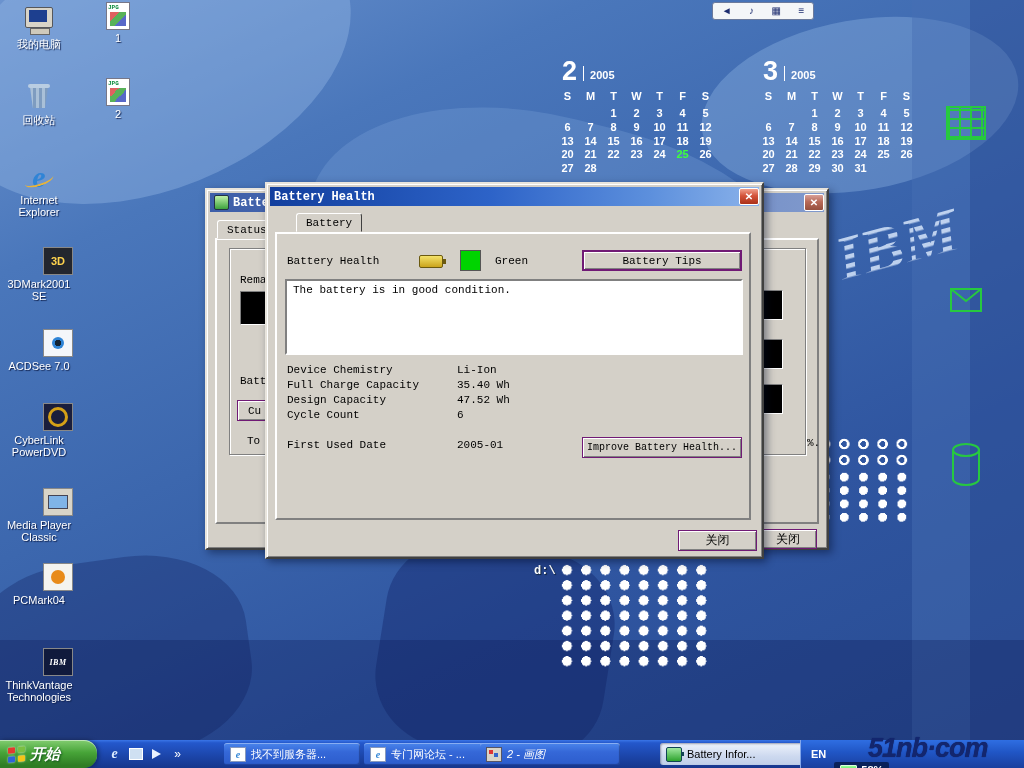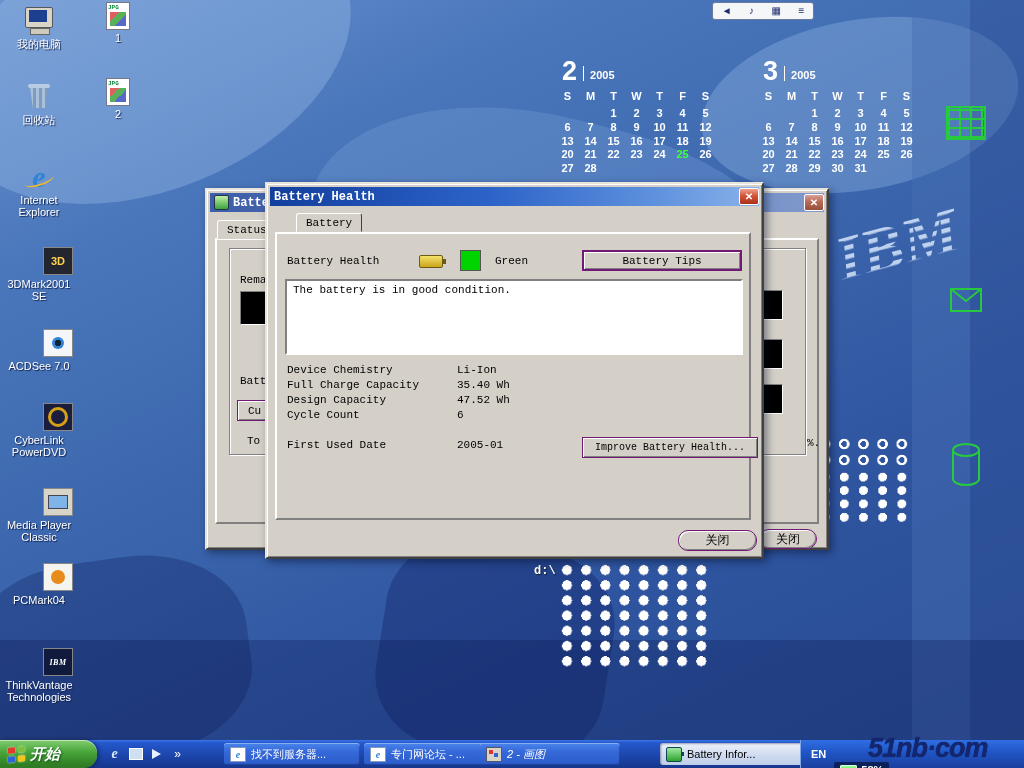--- a/index.html
+++ b/index.html
@@ -83,21 +83,21 @@
   .xbtn-hot{background:linear-gradient(#f0a08c,#d4543a 45%,#aa3018);right:3px;}
   .xbtn-dim{background:linear-gradient(#d8a098,#b86a58 45%,#96503e);right:3px;}
   .tab{position:absolute;background:#d4d0c8;border:1px solid;border-color:#fff #404040 #d4d0c8 #fff;
     border-radius:3px 3px 0 0;padding:3px 9px 2px 9px;font:11px "Liberation Mono",monospace;z-index:3;}
   .panel3{position:absolute;border:2px solid;border-color:#fff #808080 #808080 #fff;}
   .sunkenbox{border:2px solid;border-color:#808080 #fff #fff #808080;background:#fff;}
   .blackbox{position:absolute;background:#000;border:1px solid;border-color:#808080 #fff #fff #808080;}
   .btn3{position:absolute;background:#d4d0c8;border:1px solid #701a75;
     box-shadow:inset 1px 1px 0 #fff,inset -1px -1px 0 #808080;
     font:11px "Liberation Mono",monospace;color:#000;display:flex;align-items:center;justify-content:center;cursor:pointer;box-sizing:border-box;}
-  .btn-cn{font:12px "Liberation Sans",sans-serif;border-radius:10px;}
+  .btn-cn{font:12px "Liberation Sans",sans-serif;}
   .mlabel{position:absolute;font:11px "Liberation Mono",monospace;color:#000;white-space:pre;}
   .groupbox{position:absolute;border:1px solid #808080;box-shadow:inset 1px 1px 0 #fff,1px 1px 0 #fff;}
   .statgreen{position:absolute;width:19px;height:19px;background:#00d400;border:1px solid #555;}
   .batt-glyph{position:absolute;width:22px;height:11px;background:linear-gradient(#f4e26a,#caa41c);border:1px solid #6b5a10;border-radius:2px;}
   .batt-glyph::after{content:"";position:absolute;right:-4px;top:3px;width:3px;height:5px;background:#6b5a10;}
   .tb-ico{width:13px;height:13px;margin-right:4px;background:linear-gradient(#bff0a8,#3da33d);border:1px solid #234;border-radius:2px;}
   
   #taskbar{position:absolute;left:0;top:740px;width:1024px;height:28px;z-index:50;
     background:linear-gradient(#3a76e8,#2458cc 10%,#1c46ab 55%,#16368c 100%);}
   #startbtn{position:absolute;left:0;top:0;height:28px;width:97px;display:flex;align-items:center;gap:5px;padding-left:8px;box-sizing:border-box;
@@ -400,21 +400,21 @@
     <div class="mlabel" style="left:190px;top:180px;">Li-Ion</div>
     <div class="mlabel" style="left:20px;top:195px;">Full Charge Capacity</div>
     <div class="mlabel" style="left:190px;top:195px;">35.40 Wh</div>
     <div class="mlabel" style="left:20px;top:210px;">Design Capacity</div>
     <div class="mlabel" style="left:190px;top:210px;">47.52 Wh</div>
     <div class="mlabel" style="left:20px;top:225px;">Cycle Count</div>
     <div class="mlabel" style="left:190px;top:225px;">6</div>
 
     <div class="mlabel" style="left:20px;top:255px;">First Used Date</div>
     <div class="mlabel" style="left:190px;top:255px;">2005-01</div>
-    <div class="btn3" style="left:315px;top:253px;width:176px;height:21px;font-size:10px;">Improve Battery Health...</div>
+    <div class="btn3" style="left:315px;top:253px;width:160px;height:21px;font-size:10px;">Improve Battery Health...</div>
 
     <div class="btn3 btn-cn" style="left:411px;top:346px;width:79px;height:21px;">关闭</div>
   </div>
 
   <div id="taskbar">
     <div id="startbtn">
       <span class="wf">
           <i class="r"></i>
           <i class="g"></i>
           <i class="b"></i>

